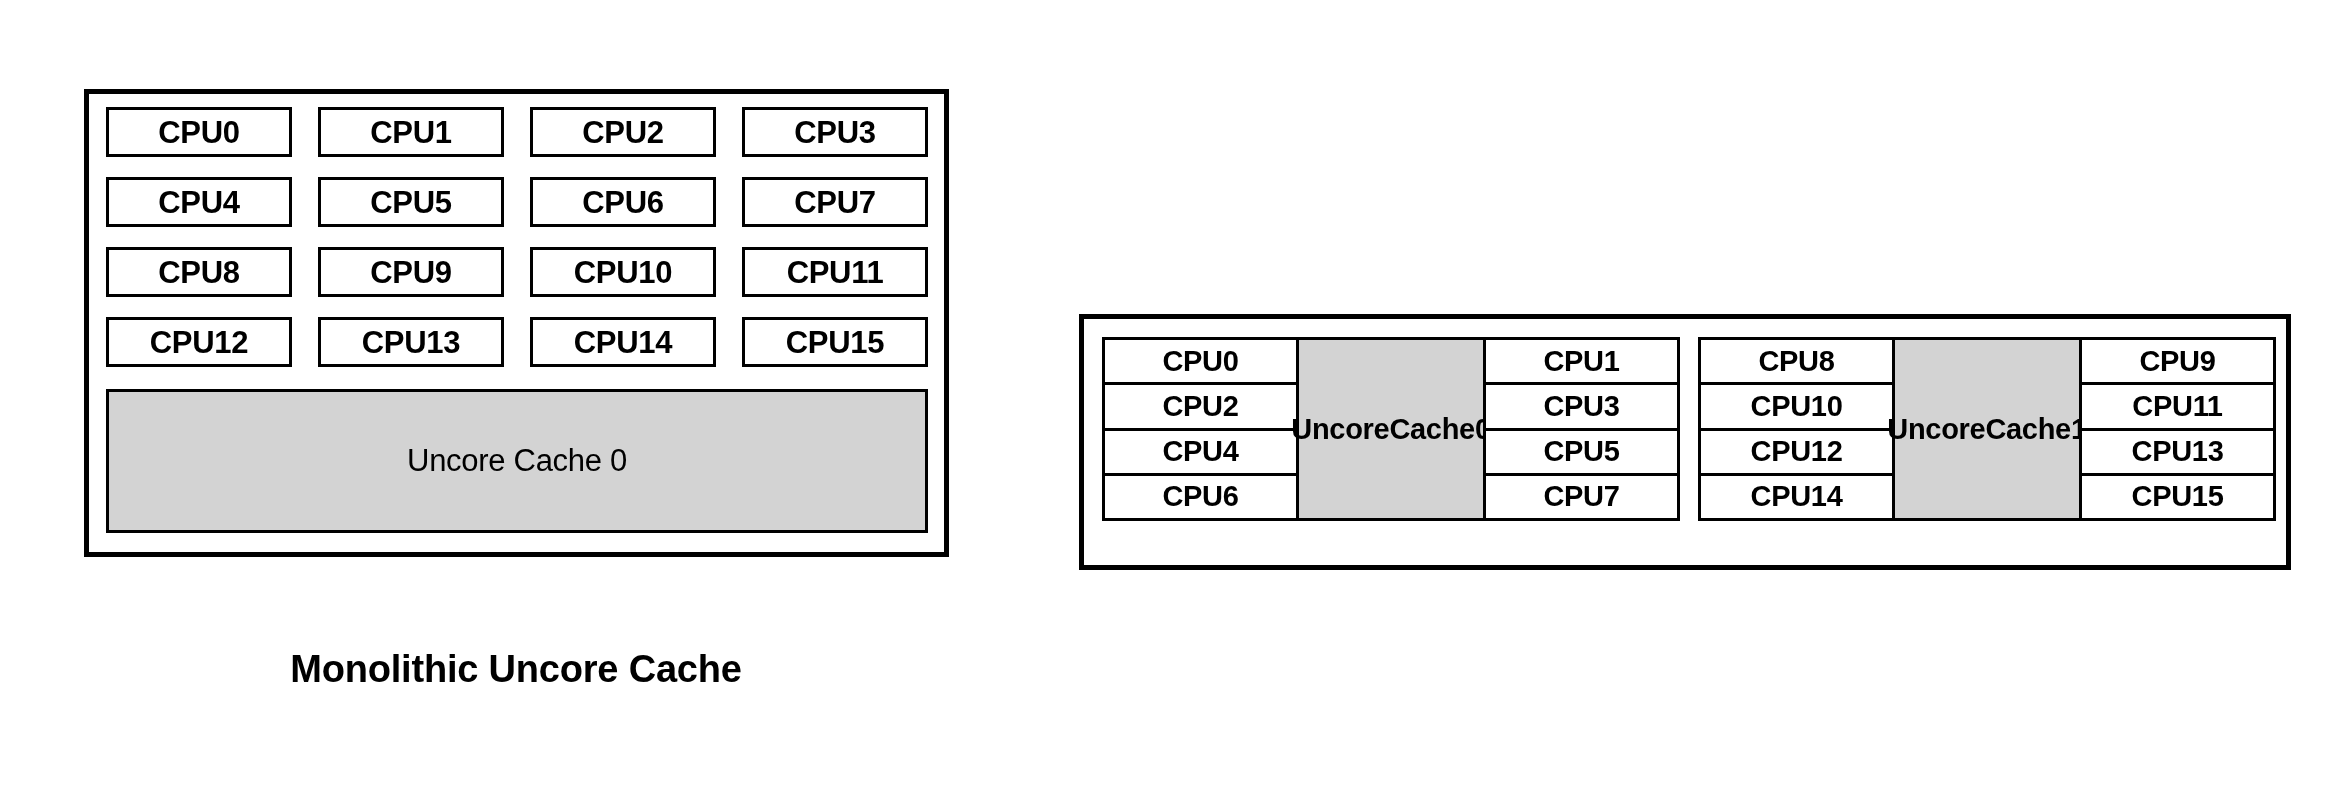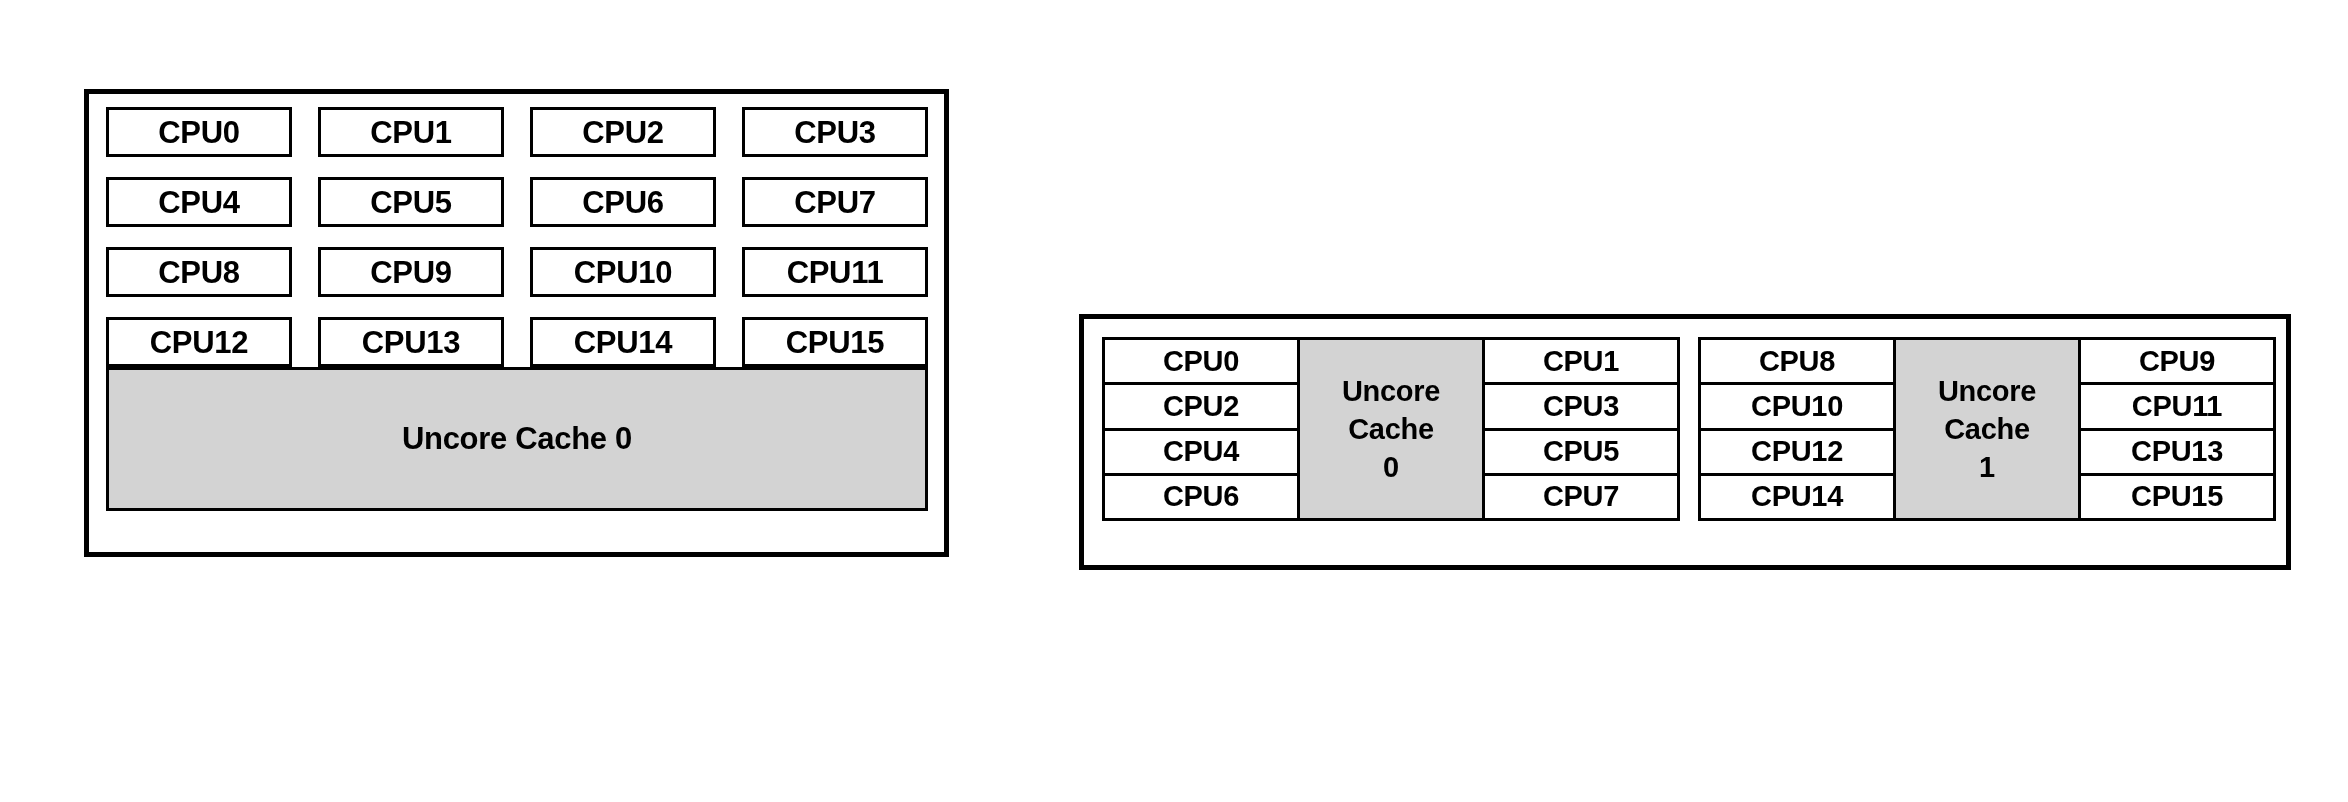--- a/index.html
+++ b/index.html
@@ -56,28 +56,29 @@
     display: flex;
     align-items: center;
     justify-content: center;
     font-weight: bold;
     font-size: 31px;
     letter-spacing: -0.3px;
     line-height: 1;
   }
   #mono-cache {
     box-sizing: border-box;
+    margin-top: 22px;
     width: 822px;
     height: 144px;
     border: 3px solid #000000;
     background: #d3d3d3;
     display: flex;
     align-items: center;
     justify-content: center;
-    font-weight: bold;
+    font-weight: normal;
     font-size: 31px;
     letter-spacing: -0.3px;
   }
 
   
   #split-figure {
     position: absolute;
     left: 1063px;
     top: 314px;
     width: 1212px;
@@ -124,21 +125,21 @@
   .cpu-cell:last-child {
     border-bottom: none;
   }
   .cache-col {
     box-sizing: border-box;
     width: 190px;
     border-left: 3px solid #000000;
     border-right: 3px solid #000000;
     background: #d3d3d3;
     display: flex;
-    flex-direction: column;
+    flex-direction: row;
     align-items: center;
     justify-content: center;
     font-weight: bold;
     font-size: 29px;
     letter-spacing: -0.3px;
     line-height: 1.32;
     text-align: center;
   }
 
   
@@ -188,20 +189,21 @@
         <div class="cpu-box">CPU13</div>
         <div class="cpu-box">CPU14</div>
         <div class="cpu-box">CPU15</div>
       </div>
 
       <div id="mono-cache">Uncore Cache 0</div>
 
     </div>
   </div>
 
+  <div class="caption" id="mono-caption">Monolithic Uncore Cache</div>
 
   <div id="split-figure">
     <div id="split-inner">
 
       <div class="cluster">
         <div class="cpu-col">
           <div class="cpu-cell">CPU0</div>
           <div class="cpu-cell">CPU2</div>
           <div class="cpu-cell">CPU4</div>
           <div class="cpu-cell">CPU6</div>

